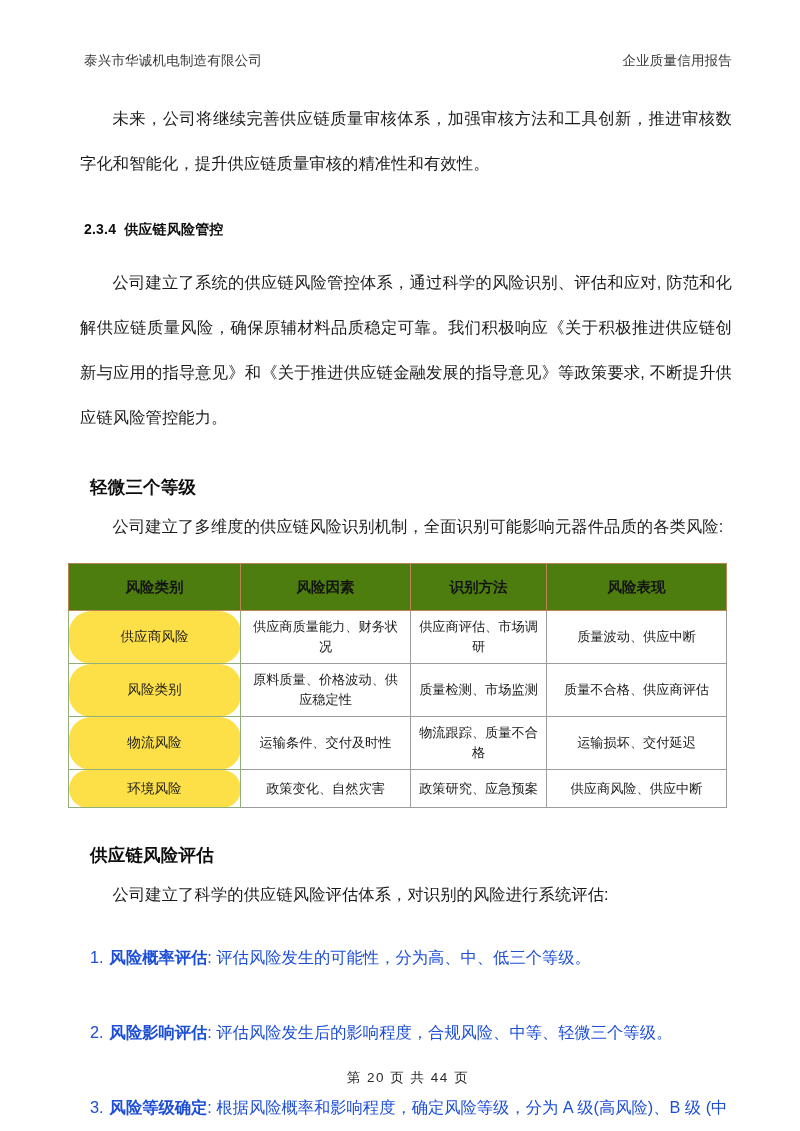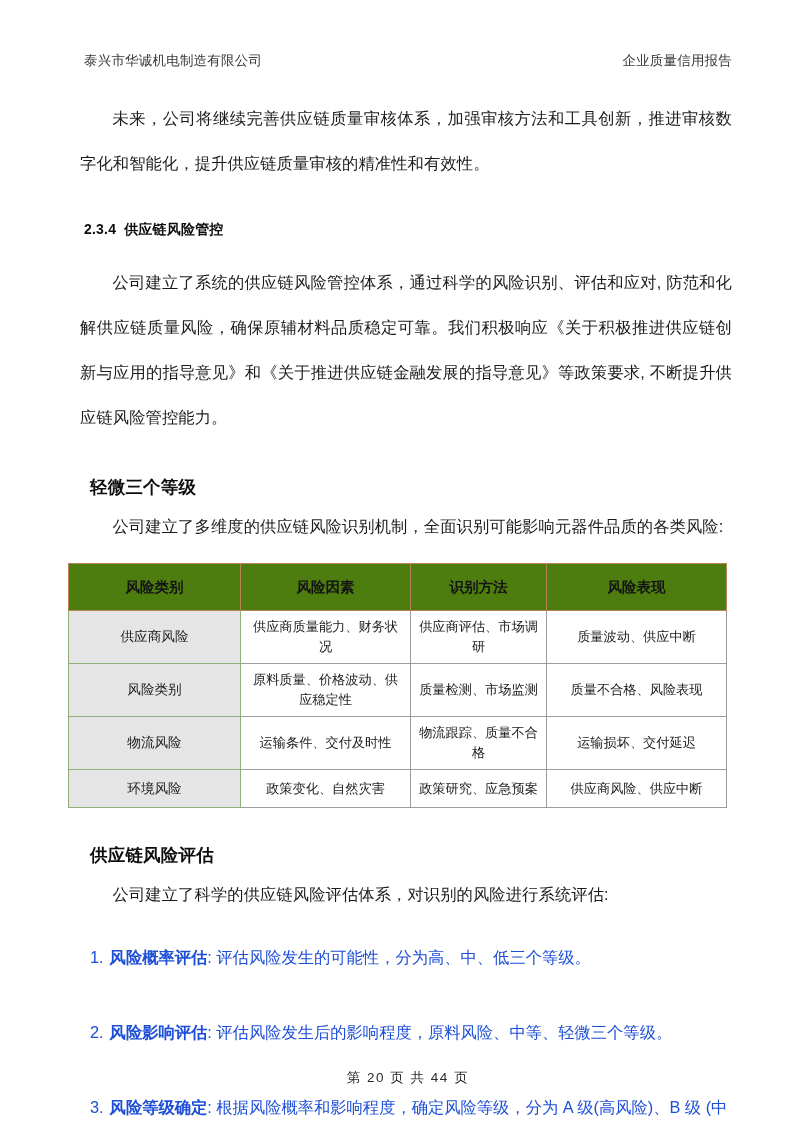--- a/index.html
+++ b/index.html
@@ -98,23 +98,24 @@
   }
   table.risk-table thead th {
     background: #4d7c0f;
     font-weight: bold;
     font-size: 14.5px;
     height: 34px;
     color: #141414;
     border-color: #b88356;
   }
   table.risk-table td.cat-cell {
-    background: #e5e5e5;
+    background: #fde047;
     font-size: 13.6px;
     border-color: #8fae7a;
+    border-radius: 22px;
   }
   table.risk-table tbody tr { height: 38px; }
   table.risk-table tbody tr.tall { height: 48px; }
 
   
   ol.assess-list {
     margin: 18px 0 0 0;
     padding: 0;
     list-style: none;
   }
@@ -187,21 +188,21 @@
         <tr>
           <td class="cat-cell">供应商风险</td>
           <td>供应商质量能力、财务状况</td>
           <td>供应商评估、市场调研</td>
           <td>质量波动、供应中断</td>
         </tr>
         <tr class="tall">
           <td class="cat-cell">风险类别</td>
           <td>原料质量、价格波动、供应稳定性</td>
           <td>质量检测、市场监测</td>
-          <td>质量不合格、风险表现</td>
+          <td>质量不合格、供应商评估</td>
         </tr>
         <tr>
           <td class="cat-cell">物流风险</td>
           <td>运输条件、交付及时性</td>
           <td>物流跟踪、质量不合格</td>
           <td>运输损坏、交付延迟</td>
         </tr>
         <tr>
           <td class="cat-cell">环境风险</td>
           <td>政策变化、自然灾害</td>
@@ -213,21 +214,21 @@
 
     <h3 class="sub-heading">供应链风险评估</h3>
 
     <p class="body-para">公司建立了科学的供应链风险评估体系，对识别的风险进行系统评估:</p>
 
     <ol class="assess-list">
       <li>
         <span class="li-num">1.</span><span class="li-term">风险概率评估</span><span class="li-text">: 评估风险发生的可能性，分为高、中、低三个等级。</span>
       </li>
       <li>
-        <span class="li-num">2.</span><span class="li-term">风险影响评估</span><span class="li-text">: 评估风险发生后的影响程度，原料风险、中等、轻微三个等级。</span>
+        <span class="li-num">2.</span><span class="li-term">风险影响评估</span><span class="li-text">: 评估风险发生后的影响程度，合规风险、中等、轻微三个等级。</span>
       </li>
       <li>
         <span class="li-num">3.</span><span class="li-term">风险等级确定</span><span class="li-text">: 根据风险概率和影响程度，确定风险等级，分为 A 级(高风险)、B 级 (中风险)和 C 级(低风险)。</span>
       </li>
     </ol>
 
   </div>
 
   <div class="page-footer">
     <span>第 20 页 共 44 页</span>

